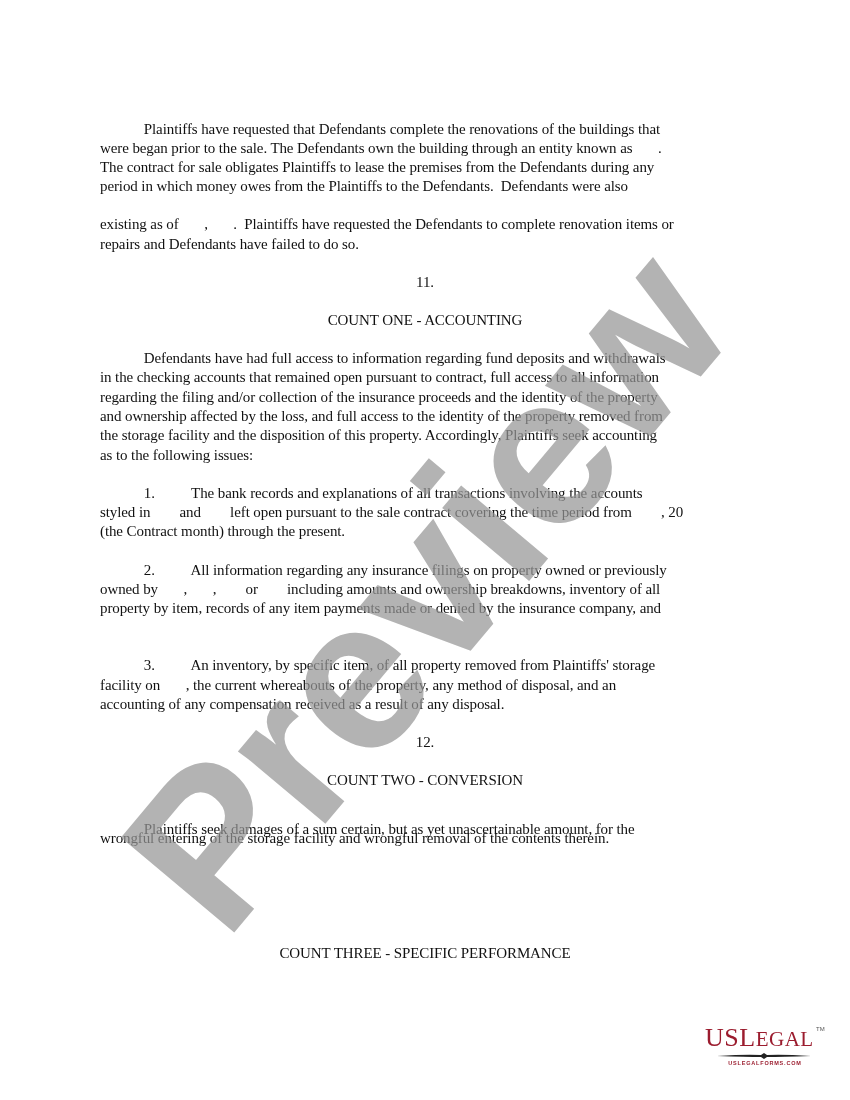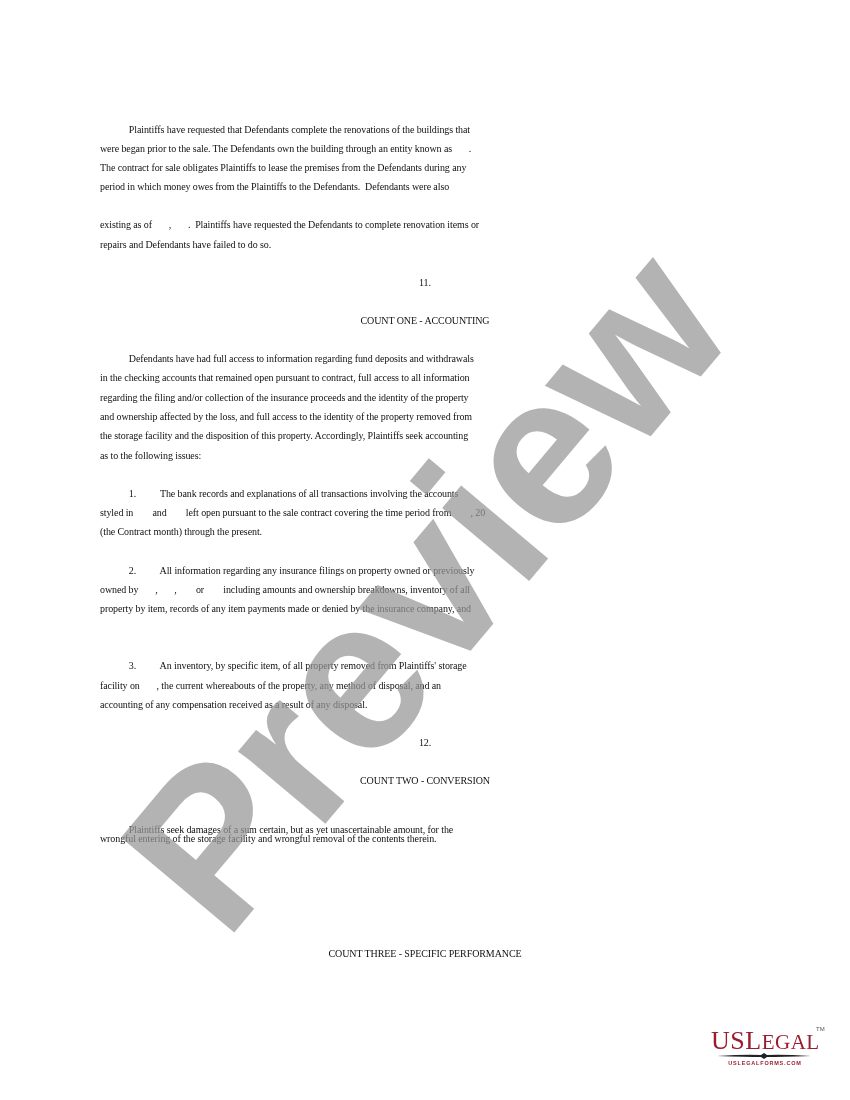--- a/index.html
+++ b/index.html
@@ -2,44 +2,44 @@
 <html><head>
   <meta charset="utf-8">
   <style>
     html, body { margin: 0; padding: 0; background: #ffffff; }
     body { width: 850px; height: 1100px; position: relative; overflow: hidden; }
     .page { position: absolute; left: 0; top: 0; width: 850px; height: 1100px; background: #fff; }
     .line {
       position: absolute;
       left: 100px;
       font-family: "Liberation Serif", serif;
-      font-size: 10px;
+      font-size: 15px;
       color: #111;
       white-space: pre;
       line-height: 19px;
       letter-spacing: -0.1px;
     }
     .center { left: 0; width: 850px; text-align: center; }
     .watermark {
       position: absolute;
       left: 425px; top: 590px;
       transform: translate(-50%, -50%) rotate(-50deg);
       font-family: "Liberation Sans", sans-serif;
       font-weight: bold;
       font-size: 215px;
       color: rgba(150,150,150,0.72);
       white-space: nowrap;
       pointer-events: none;
       letter-spacing: -2px;
     }
     .logo { position: absolute; left: 705px; top: 1024px; width: 120px; height: 45px; }
     .logo-text {
-      position: absolute; left: 6px; top: 0;
+      position: absolute; left: 0; top: 0;
       font-family: "Liberation Serif", serif;
-      font-size: 26px; color: #9b1c2e; letter-spacing: 0.5px; line-height: 34px;
+      font-size: 26px; color: #9b1c2e; letter-spacing: 0.5px; line-height: 27px;
     }
     .logo-text .small { font-size: 21px; }
     .logo-tm { position: absolute; left: 111px; top: 2px; font-family: "Liberation Sans", sans-serif; font-size: 6px; color: #555; }
     .logo-eagle { position: absolute; left: 12px; top: 29px; width: 94px; height: 6px; }
     .logo-url {
       position: absolute; left: 0; top: 36px; width: 120px; text-align: center;
       font-family: "Liberation Sans", sans-serif; font-size: 5.5px; font-weight: bold;
       color: #9b1c2e; letter-spacing: 0.8px;
     }
   </style>

